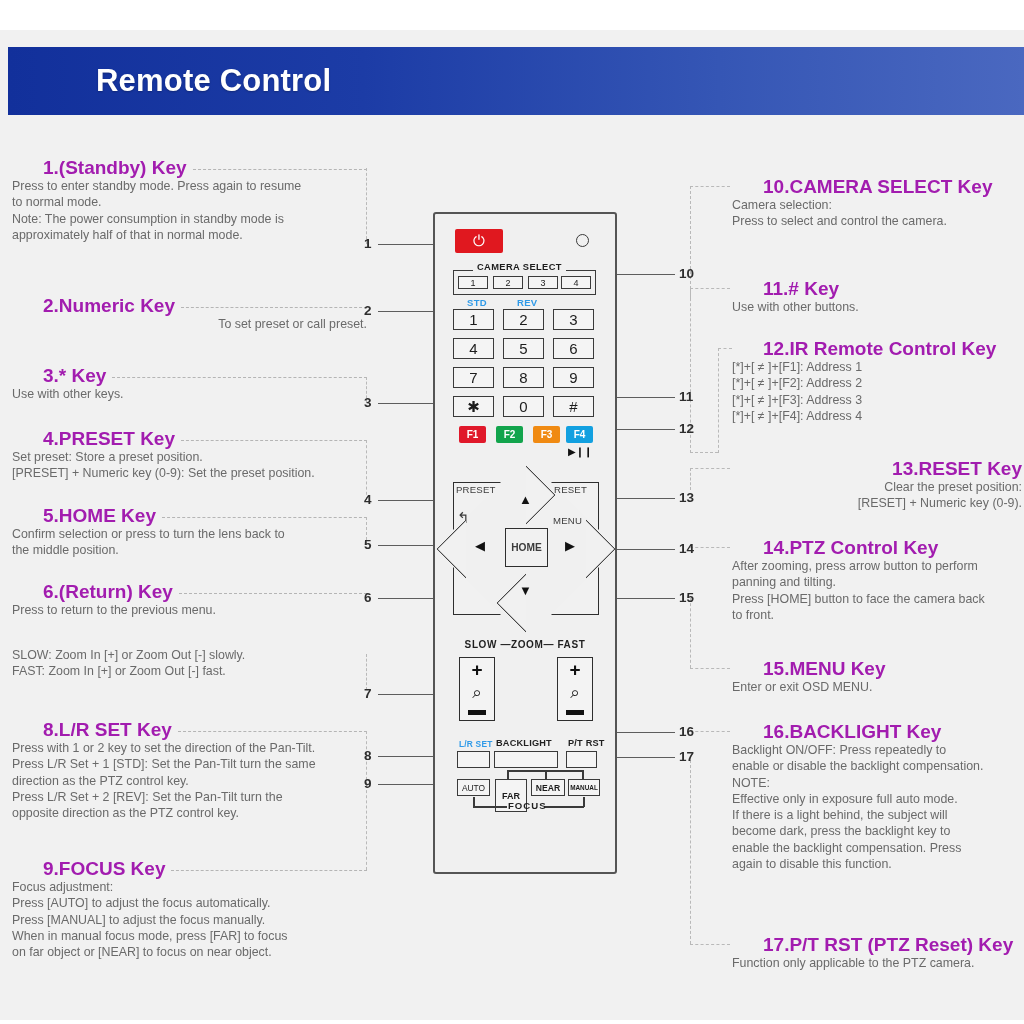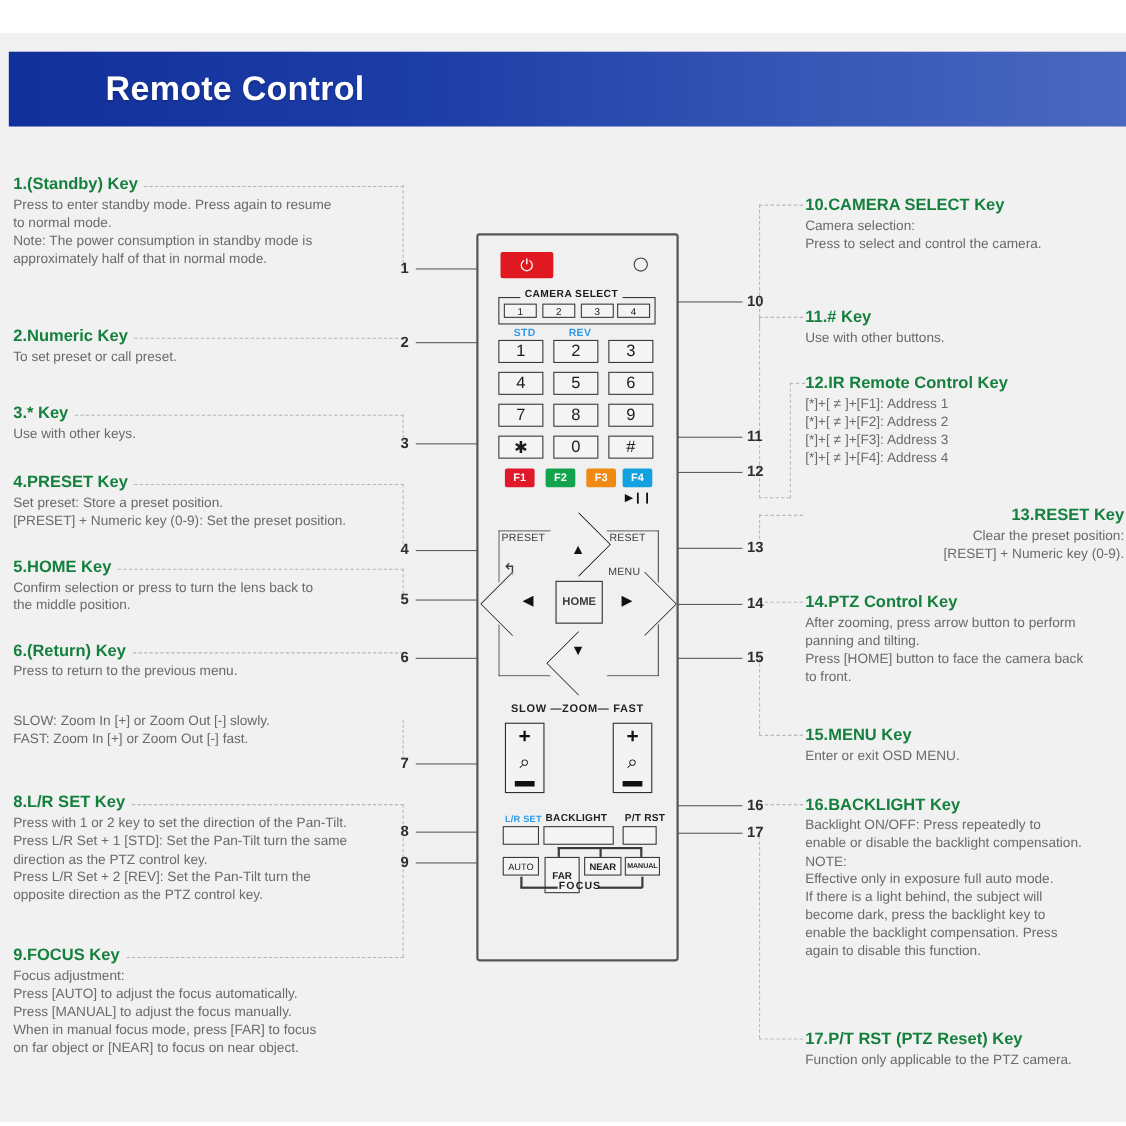--- a/index.html
+++ b/index.html
@@ -23,22 +23,23 @@
   .header h1{
     margin:0;padding-left:88px;
     font-size:31px;font-weight:bold;letter-spacing:.2px;
     color:#ffffff;
     text-shadow:0 1px 2px rgba(0,0,0,.25);
   }
 
   
   .blk{position:absolute;}
   .blk .ttl{
-    font-size:15px;font-weight:bold;color:#15803d;white-space:nowrap;
+    font-size:19px;font-weight:bold;color:#a21caf;white-space:nowrap;
     line-height:16px;
+    margin-left:31px;
   }
   .blk .body{font-size:12.4px;line-height:16.3px;color:#6a6a6a;margin-top:2px;}
   .blk .body div{white-space:nowrap;}
   .dashrow{display:flex;align-items:center;}
   .dashrow .dash{
     flex:1;border-top:1px dashed #b5b5b5;margin:0 0 0 6px;height:0;position:relative;top:1px;
   }
   .dotline-v{position:absolute;border-left:1px dashed #b9b9b9;}
   .dotline-h{position:absolute;border-top:1px dashed #b9b9b9;}
 
@@ -135,21 +136,21 @@
         <span class="dash"></span>
       </div>
     <div class="body">
       <div>Press to enter standby mode. Press again to resume</div>
       <div>to normal mode.</div>
       <div>Note: The power consumption in standby mode is</div>
       <div>approximately half of that in normal mode.</div>
     </div>
   </div>
 
-  <div class="blk" style="left:12px;top:298px;width:355px;">
+  <div class="blk" style="left:12px;top:298px;width:355px;text-align:right;">
     <div class="dashrow">
         <span class="ttl">2.Numeric Key</span>
         <span class="dash"></span>
       </div>
     <div class="body">
       <div>To set preset or call preset.</div>
     </div>
   </div>
 
   <div class="blk" style="left:12px;top:368px;width:355px;">

